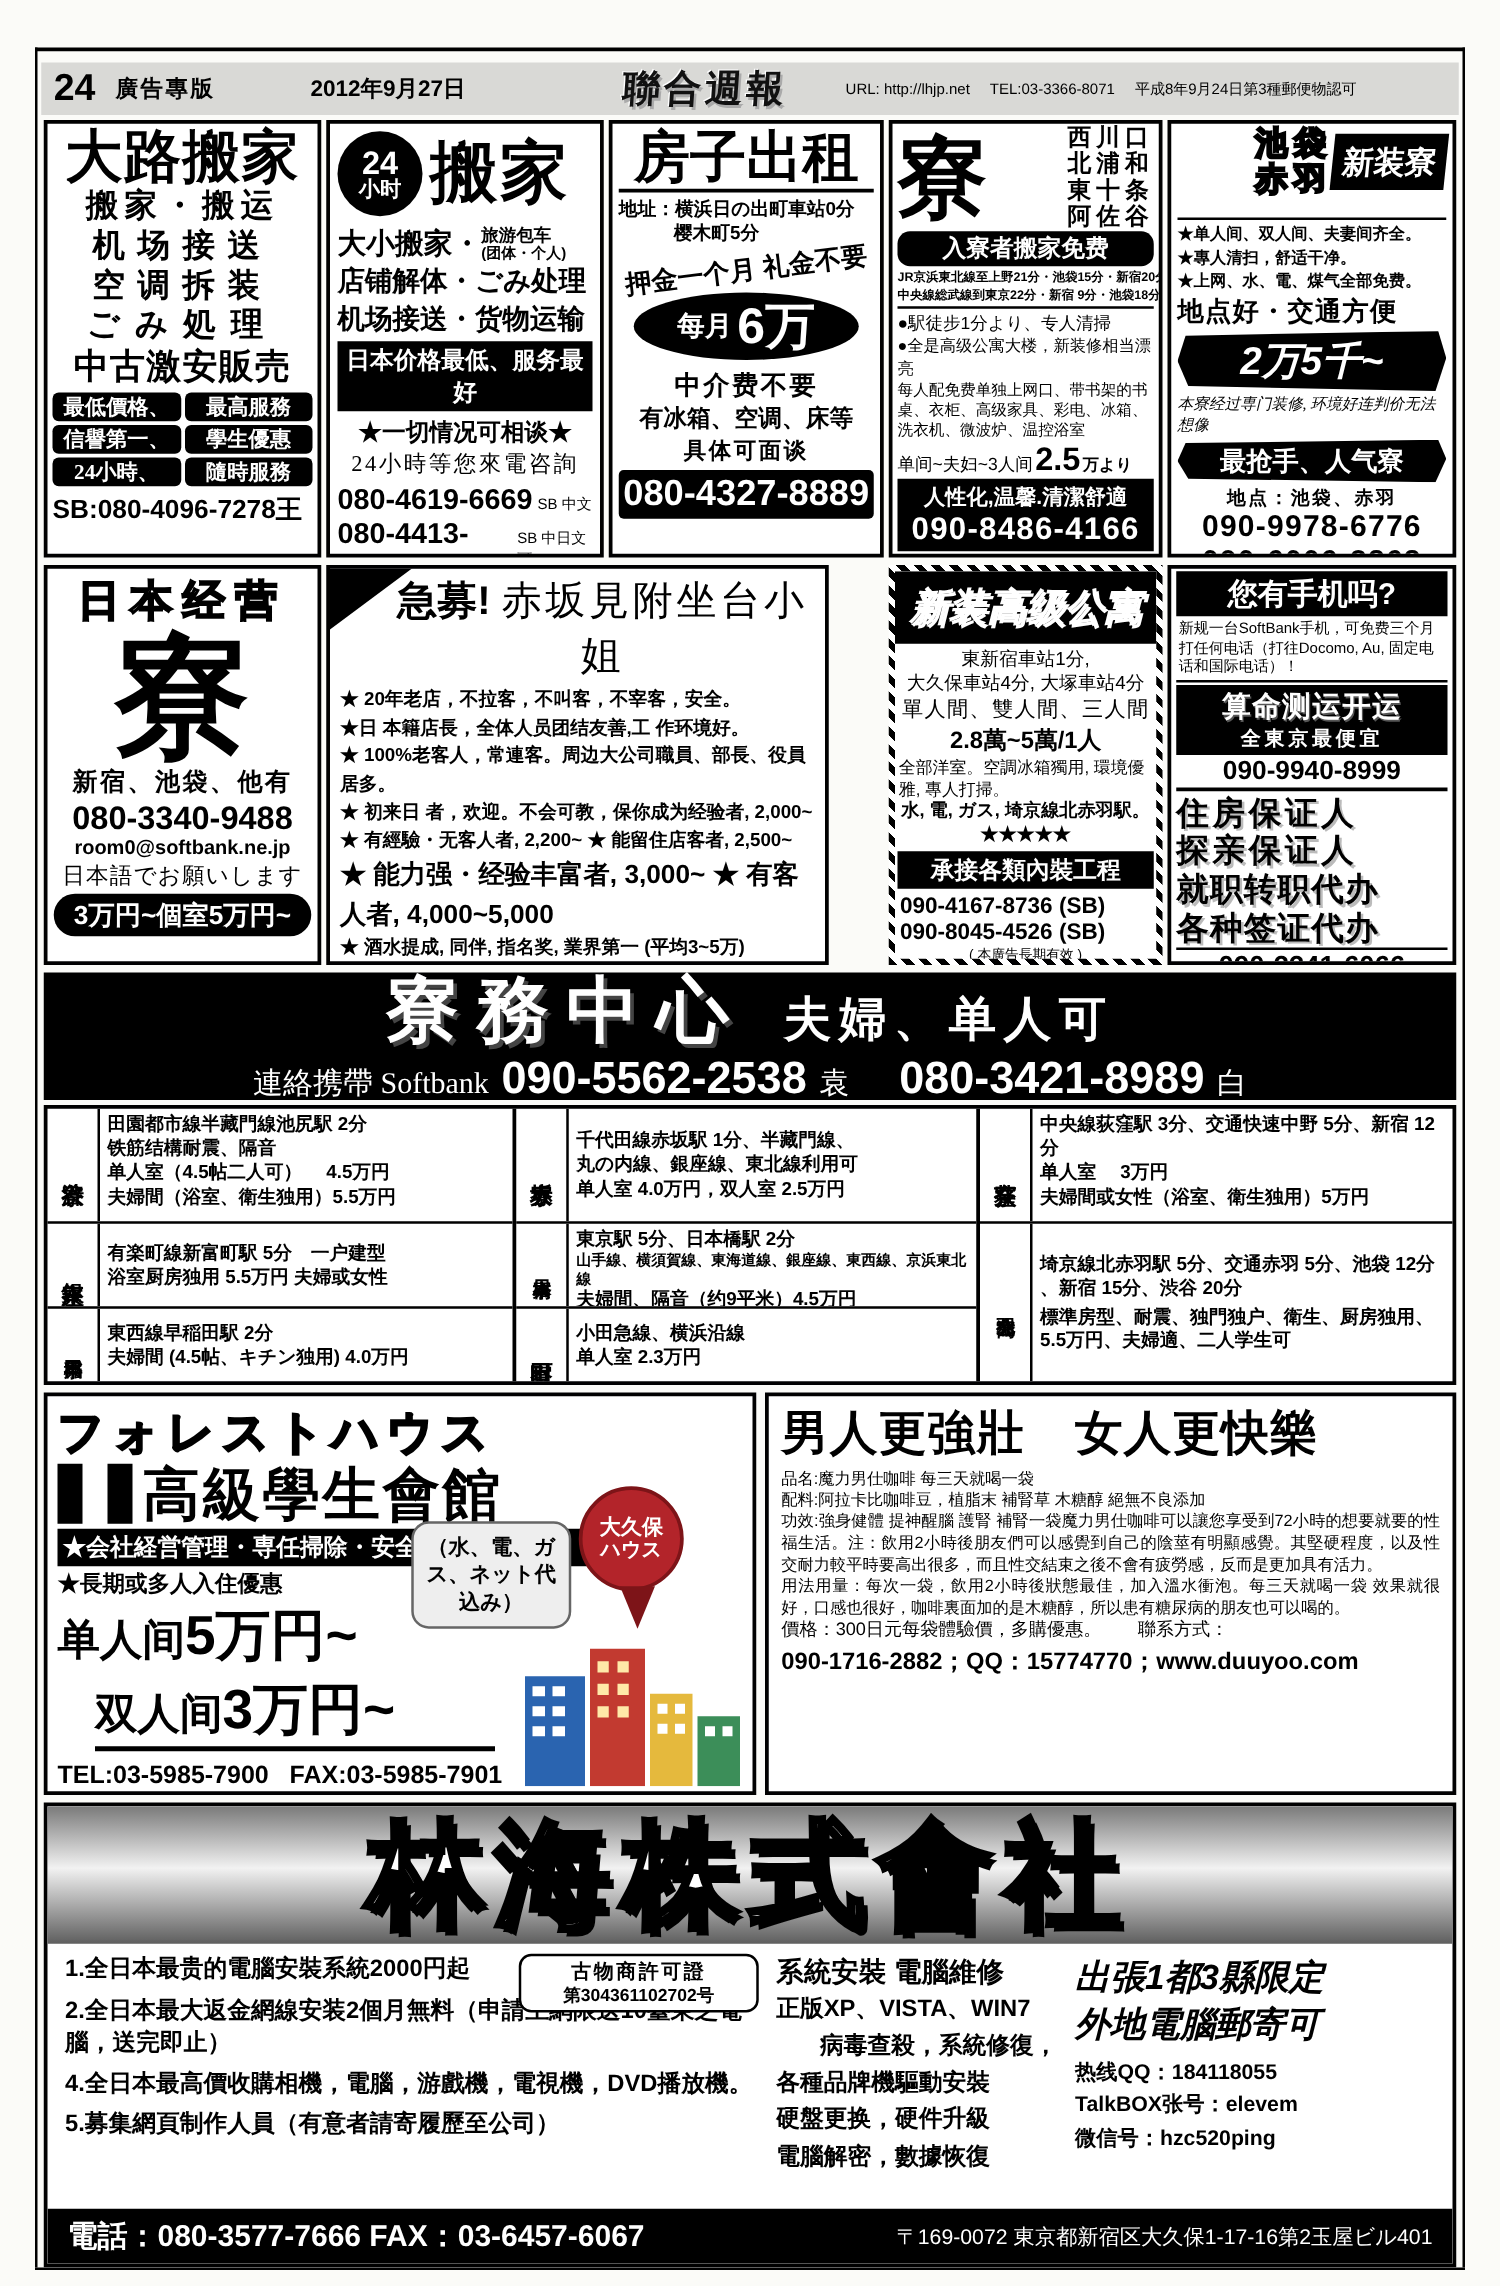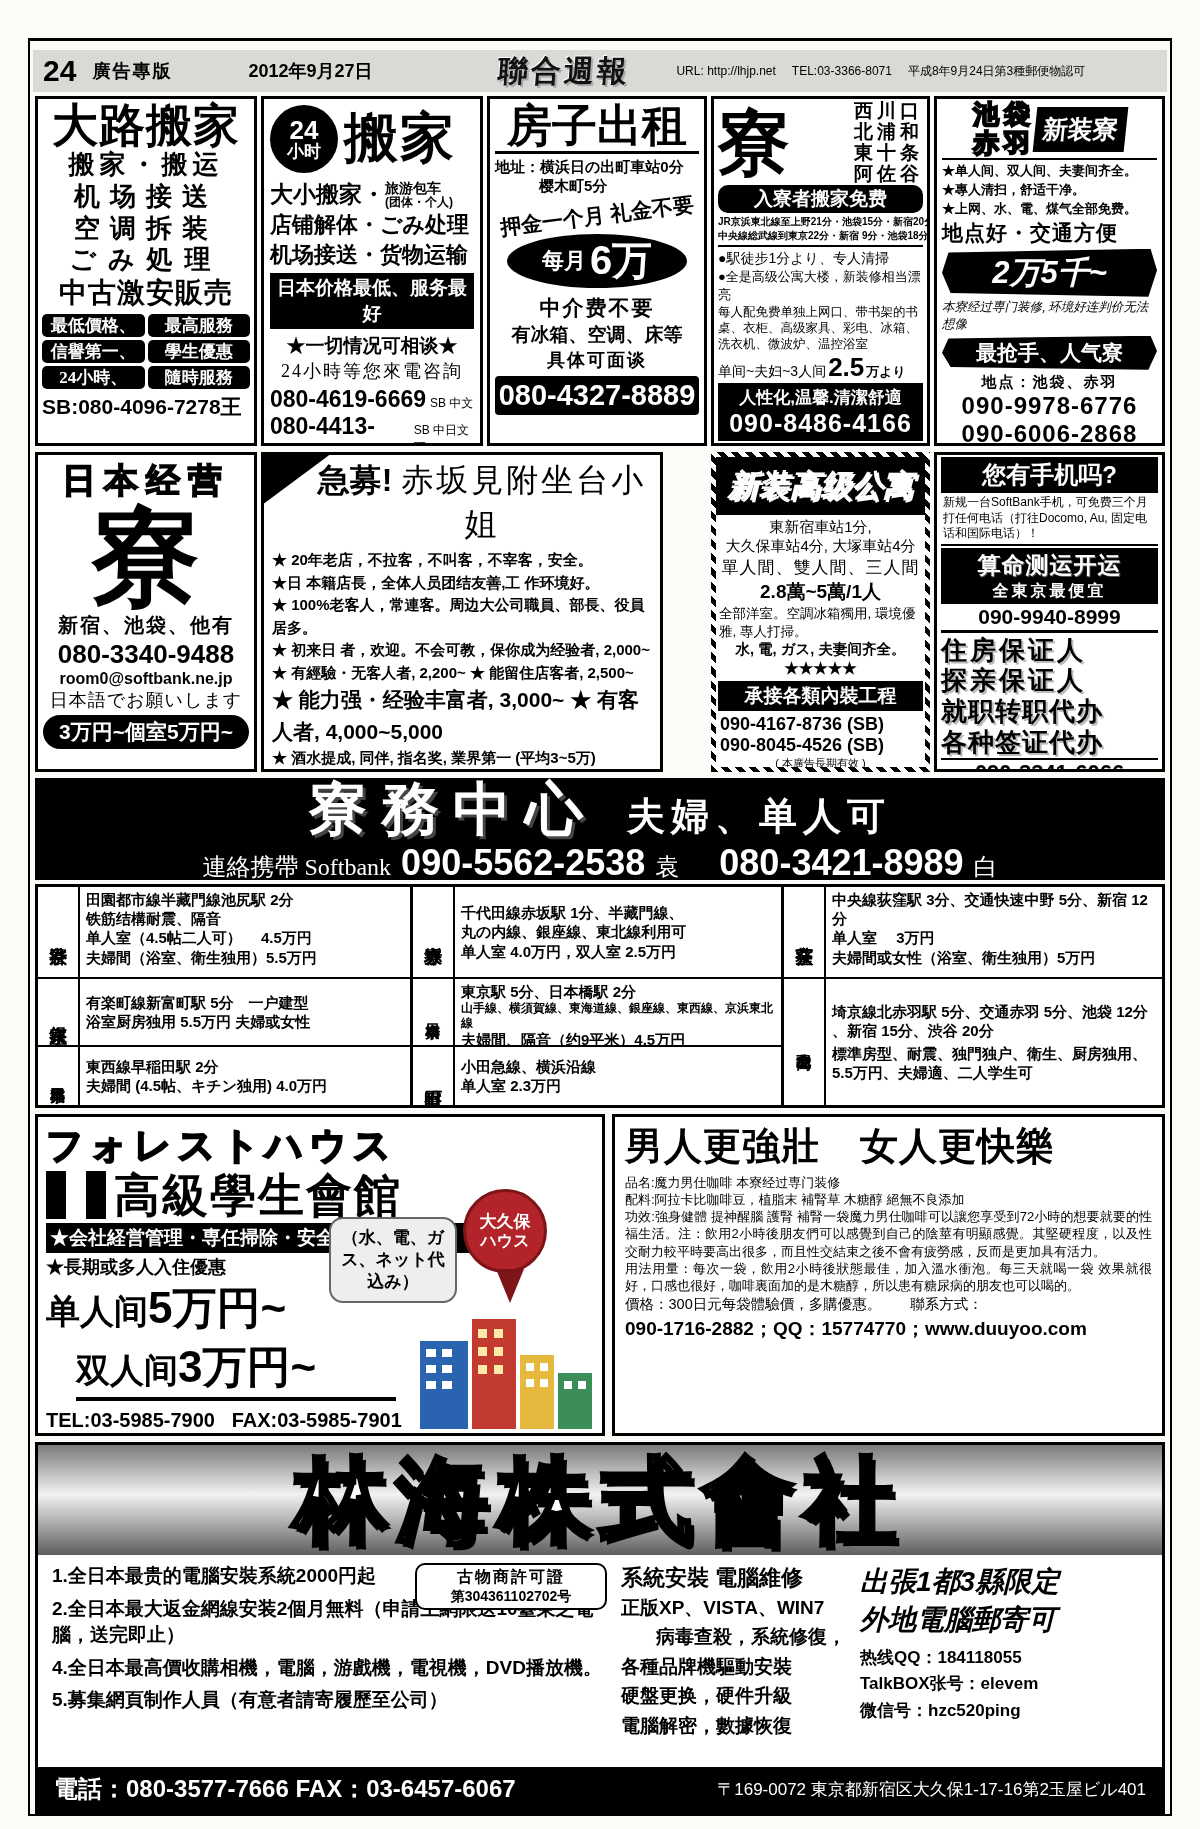--- a/index.html
+++ b/index.html
@@ -143,21 +143,21 @@
       <span class="b" style="font-size:26px;">2.5</span>
       <span class="b" style="font-size:13px;">万より</span>
     </div>
     <div class="bar col ctr grow" style="justify-content:center;">
       <div class="b" style="font-size:17px;">人性化,温馨.清潔舒適</div>
       <div class="b" style="font-size:25px;letter-spacing:1px;">090-8486-4166</div>
     </div>
   </div>
 
   <div class="box col" style="left:934px;top:96px;width:231px;height:350px;padding:2px 5px;">
-    <div class="flex" style="align-items:center;justify-content:center;border-bottom:2px solid #000;padding-bottom:0;">
+    <div class="flex" style="align-items:center;justify-content:flex-end;border-bottom:2px solid #000;padding-bottom:16px;">
       <span class="col b outl" style="font-size:26px;line-height:1.1;letter-spacing:5px;font-family:'Liberation Serif',serif;">
         <span>池袋</span>
         <span>赤羽</span>
       </span>
       <span class="bar b" style="font-size:25px;padding:6px 8px;transform:skewX(-6deg);">新装寮</span>
     </div>
     <div class="b" style="font-size:13px;line-height:1.45;margin-top:2px;">★单人间、双人间、夫妻间齐全。</div>
     <div class="b" style="font-size:13px;line-height:1.45;">★專人清扫，舒适干净。</div>
     <div class="b" style="font-size:13px;line-height:1.45;">★上网、水、電、煤气全部免费。</div>
     <div class="b" style="font-size:21px;letter-spacing:1px;">地点好・交通方便</div>
@@ -204,21 +204,21 @@
   <div class="abs checker" style="left:711px;top:452px;width:219px;height:320px;padding:5px;">
     <div class="col" style="background:#fff;height:100%;box-sizing:border-box;overflow:hidden;">
       <div class="bar ctr" style="padding:8px 2px;">
         <span class="b outl" style="font-size:31px;-webkit-text-stroke:1.5px #fff;color:#000;text-shadow:2px 2px 0 #fff;font-style:italic;white-space:nowrap;color:#fff;-webkit-text-stroke:0;letter-spacing:0;">新装高级公寓</span>
       </div>
       <div class="ctr" style="font-size:15px;margin-top:3px;">東新宿車站1分,</div>
       <div class="ctr" style="font-size:15px;">大久保車站4分, 大塚車站4分</div>
       <div class="ctr" style="font-size:17px;letter-spacing:1px;">單人間、雙人間、三人間</div>
       <div class="ctr b" style="font-size:19px;">2.8萬~5萬/1人</div>
       <div style="font-size:13.5px;line-height:1.3;padding:0 3px;">全部洋室。空調冰箱獨用, 環境優雅, 專人打掃。</div>
-      <div class="ctr b" style="font-size:14.5px;line-height:1.3;">水, 電, ガス, 夫妻间齐全。★★★★★</div>
+      <div class="ctr b" style="font-size:14.5px;line-height:1.3;">水, 電, ガス, 埼京線北赤羽駅。★★★★★</div>
       <div class="bar b ctr" style="font-size:19px;padding:2px 0;margin:3px 2px;">承接各類內裝工程</div>
       <div class="b" style="font-size:18px;padding-left:4px;">090-4167-8736 (SB)</div>
       <div class="b" style="font-size:18px;padding-left:4px;">090-8045-4526 (SB)</div>
       <div class="ctr" style="font-size:11px;">( 本廣告長期有效 )</div>
     </div>
   </div>
 
   <div class="box col" style="left:934px;top:452px;width:231px;height:320px;padding:2px 4px;">
     <div class="bar b ctr" style="font-size:24px;padding:2px 0;">您有手机吗?</div>
     <div style="font-size:12px;line-height:1.3;padding:2px 2px;border-bottom:2px solid #000;">新规一台SoftBank手机，可免费三个月打任何电话（打往Docomo, Au, 固定电话和国际电话）！</div>
@@ -382,21 +382,21 @@
       <rect x="148" y="70" width="8" height="8" fill="#fff"></rect>
         <rect x="162" y="70" width="8" height="8" fill="#fff"></rect>
     </svg>
   </div>
 
   <div class="box" style="left:612px;top:1114px;width:553px;height:322px;padding:4px 10px;">
     <div class="flex" style="gap:40px;">
       <span class="b" style="font-size:38px;letter-spacing:1px;">男人更強壯</span>
       <span class="b" style="font-size:38px;letter-spacing:1px;">女人更快樂</span>
     </div>
-    <div style="font-size:13px;line-height:1.32;margin-top:2px;">品名:魔力男仕咖啡 本寮经过専门装修</div>
+    <div style="font-size:13px;line-height:1.32;margin-top:2px;">品名:魔力男仕咖啡 每三天就喝一袋</div>
     <div style="font-size:13px;line-height:1.32;">配料:阿拉卡比咖啡豆，植脂末 補腎草 木糖醇 絕無不良添加</div>
     <div style="font-size:13px;line-height:1.32;text-align:justify;">功效:強身健體 提神醒腦 護腎 補腎一袋魔力男仕咖啡可以讓您享受到72小時的想要就要的性福生活。注：飲用2小時後朋友們可以感覺到自己的陰莖有明顯感覺。其堅硬程度，以及性交耐力較平時要高出很多，而且性交結束之後不會有疲勞感，反而是更加具有活力。</div>
     <div style="font-size:13px;line-height:1.32;text-align:justify;">用法用量：每次一袋，飲用2小時後狀態最佳，加入溫水衝泡。每三天就喝一袋 效果就很好，口感也很好，咖啡裏面加的是木糖醇，所以患有糖尿病的朋友也可以喝的。</div>
     <div style="font-size:14.5px;line-height:1.4;">價格：300日元每袋體驗價，多購優惠。　　聯系方式：</div>
     <div class="b" style="font-size:19px;margin-top:2px;">090-1716-2882；QQ：15774770；www.duuyoo.com</div>
   </div>
 
   <div class="box" style="left:35px;top:1442px;width:1130px;height:372px;padding:0;border-width:3px;">
     <div style="height:110px;background:linear-gradient(180deg,#7a7a7a 0%,#f2f2f2 45%,#5e5e5e 100%);display:flex;align-items:center;justify-content:center;">
       <span style="font-size:92px;font-weight:bold;color:#fff;-webkit-text-stroke:4px #000;letter-spacing:10px;text-shadow:5px 5px 0 #000;line-height:1;">林海株式會社</span>

